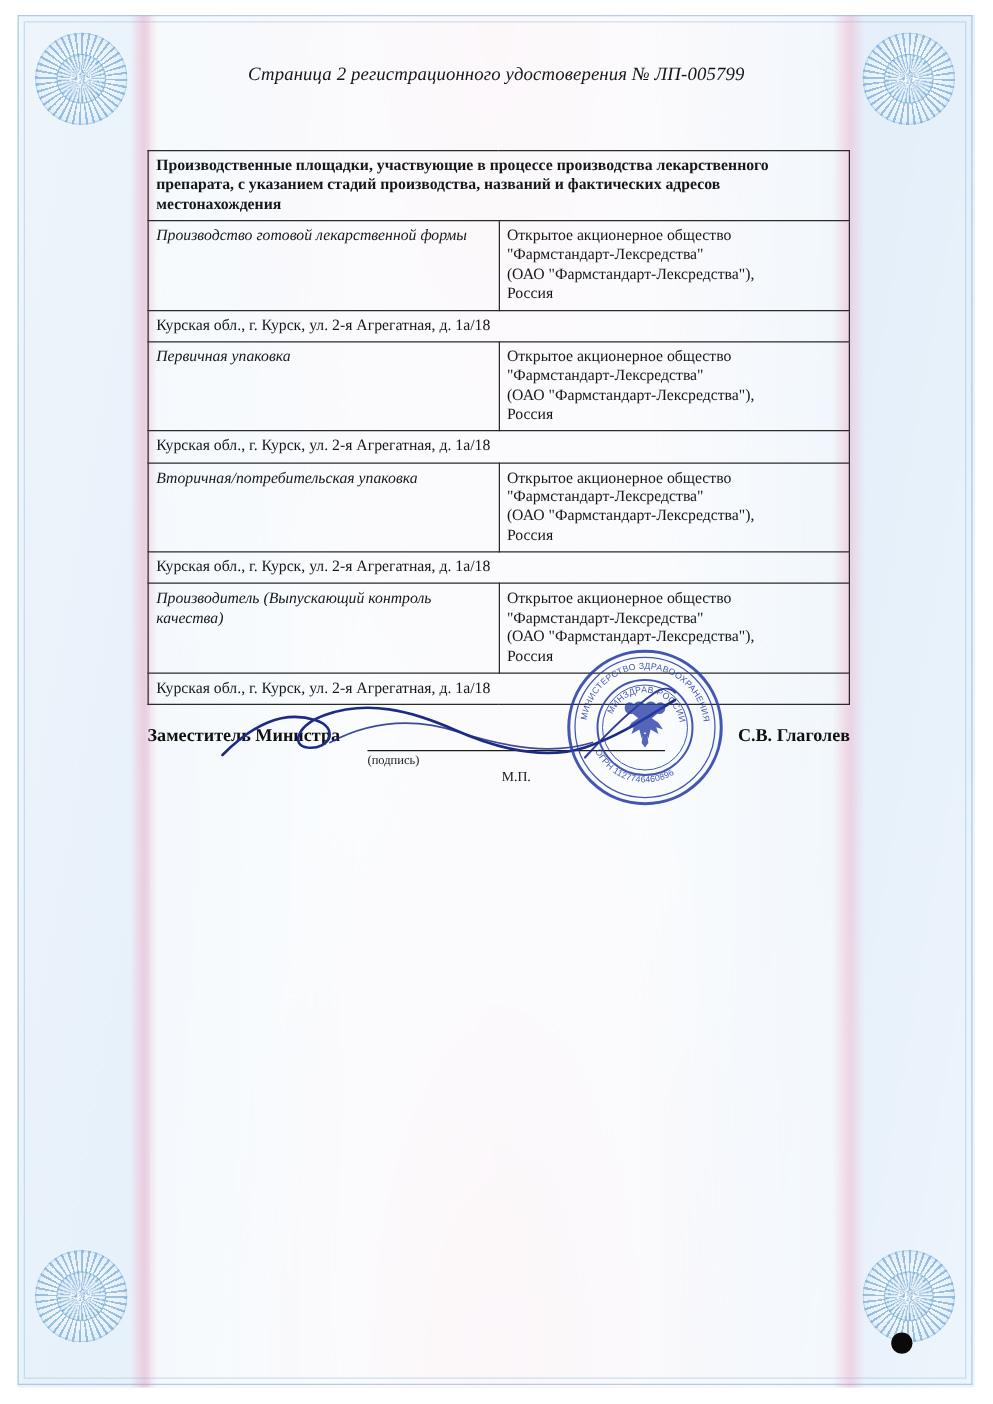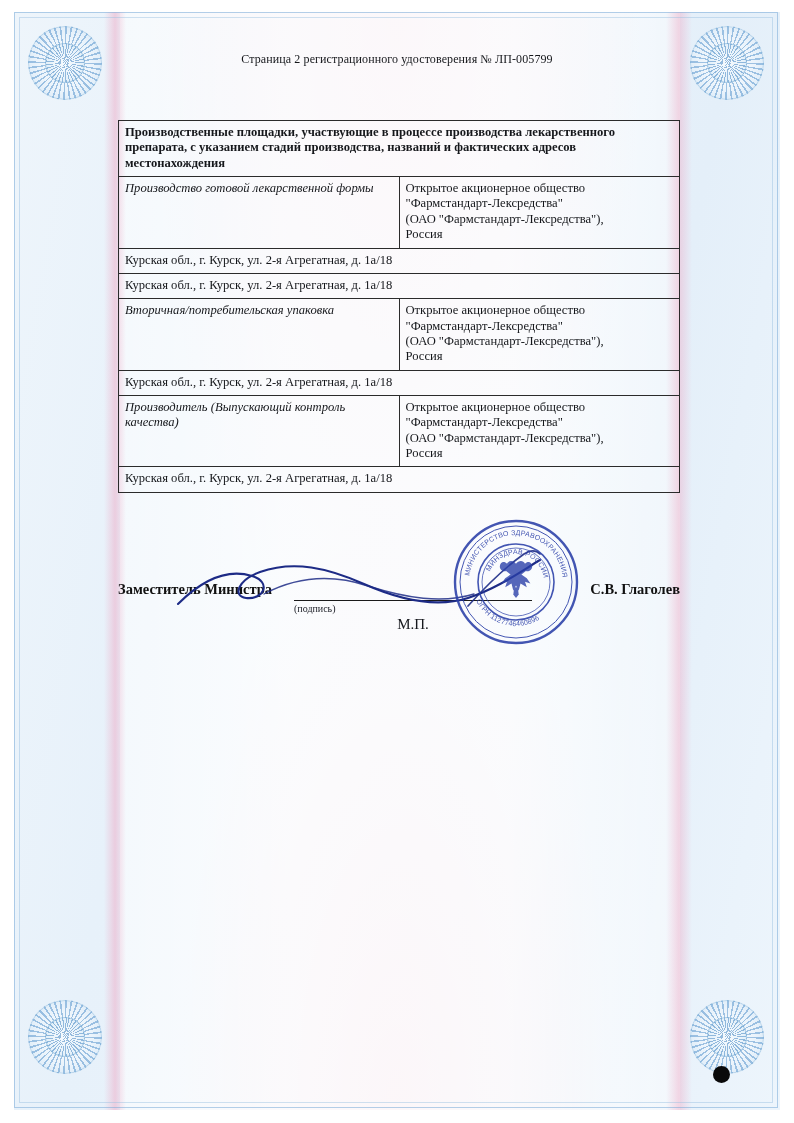--- a/index.html
+++ b/index.html
@@ -113,23 +113,24 @@
     top: 0;
     width: 794px;
     height: 1123px;
   }
   .page-header {
     position: absolute;
     left: 0;
     top: 52px;
     width: 794px;
     text-align: center;
-    font-size: 12px;
+    font-size: 15px;
     color: #14161a;
     letter-spacing: 0.1px;
+    font-style: italic;
   }
 
   table.sites {
     position: absolute;
     left: 118px;
     top: 120px;
     width: 562px;
     border-collapse: collapse;
     table-layout: fixed;
   }
@@ -192,21 +193,21 @@
     text-align: left;
     font-size: 10px;
     color: #20222a;
   }
   .mp {
     position: absolute;
     left: 176px;
     top: 44px;
     width: 238px;
     text-align: center;
-    font-size: 15px;
+    font-size: 11px;
     color: #16181d;
   }
   .sign-name {
     position: absolute;
     right: 0;
     top: 9px;
     font-weight: bold;
     font-size: 14.5px;
     color: #111;
     text-align: center;
@@ -271,20 +272,29 @@
             <div class="org-line">"Фармстандарт-Лексредства"</div>
             <div class="org-line">(ОАО "Фармстандарт-Лексредства"),</div>
             <div class="org-line">Россия</div>
           </td>
         </tr>
         <tr>
           <td class="addr" colspan="2">Курская обл., г. Курск, ул. 2-я Агрегатная, д. 1а/18</td>
         </tr>
 
         <tr>
+          <td class="stage">Первичная упаковка</td>
+          <td class="org">
+            <div class="org-line">Открытое акционерное общество</div>
+            <div class="org-line">"Фармстандарт-Лексредства"</div>
+            <div class="org-line">(ОАО "Фармстандарт-Лексредства"),</div>
+            <div class="org-line">Россия</div>
+          </td>
+        </tr>
+        <tr>
           <td class="addr" colspan="2">Курская обл., г. Курск, ул. 2-я Агрегатная, д. 1а/18</td>
         </tr>
 
         <tr>
           <td class="stage">Вторичная/потребительская упаковка</td>
           <td class="org">
             <div class="org-line">Открытое акционерное общество</div>
             <div class="org-line">"Фармстандарт-Лексредства"</div>
             <div class="org-line">(ОАО "Фармстандарт-Лексредства"),</div>
             <div class="org-line">Россия</div>

